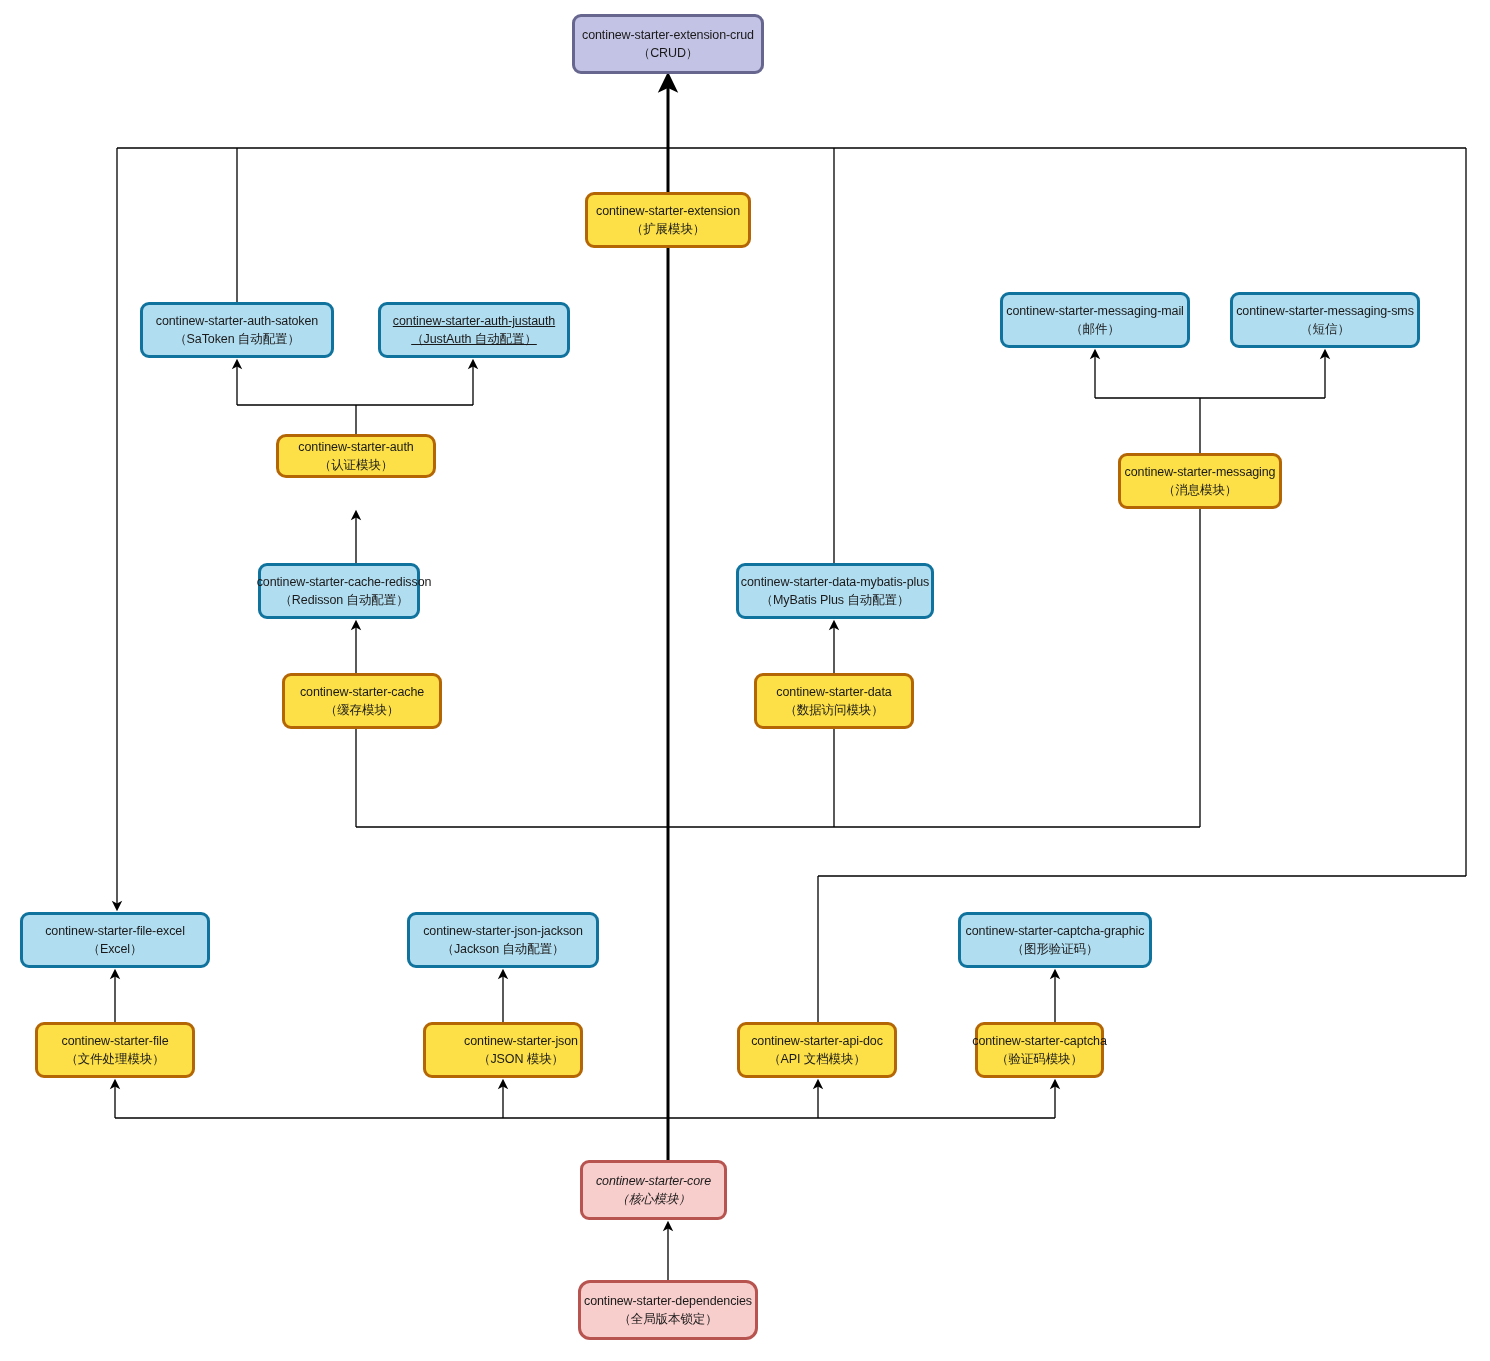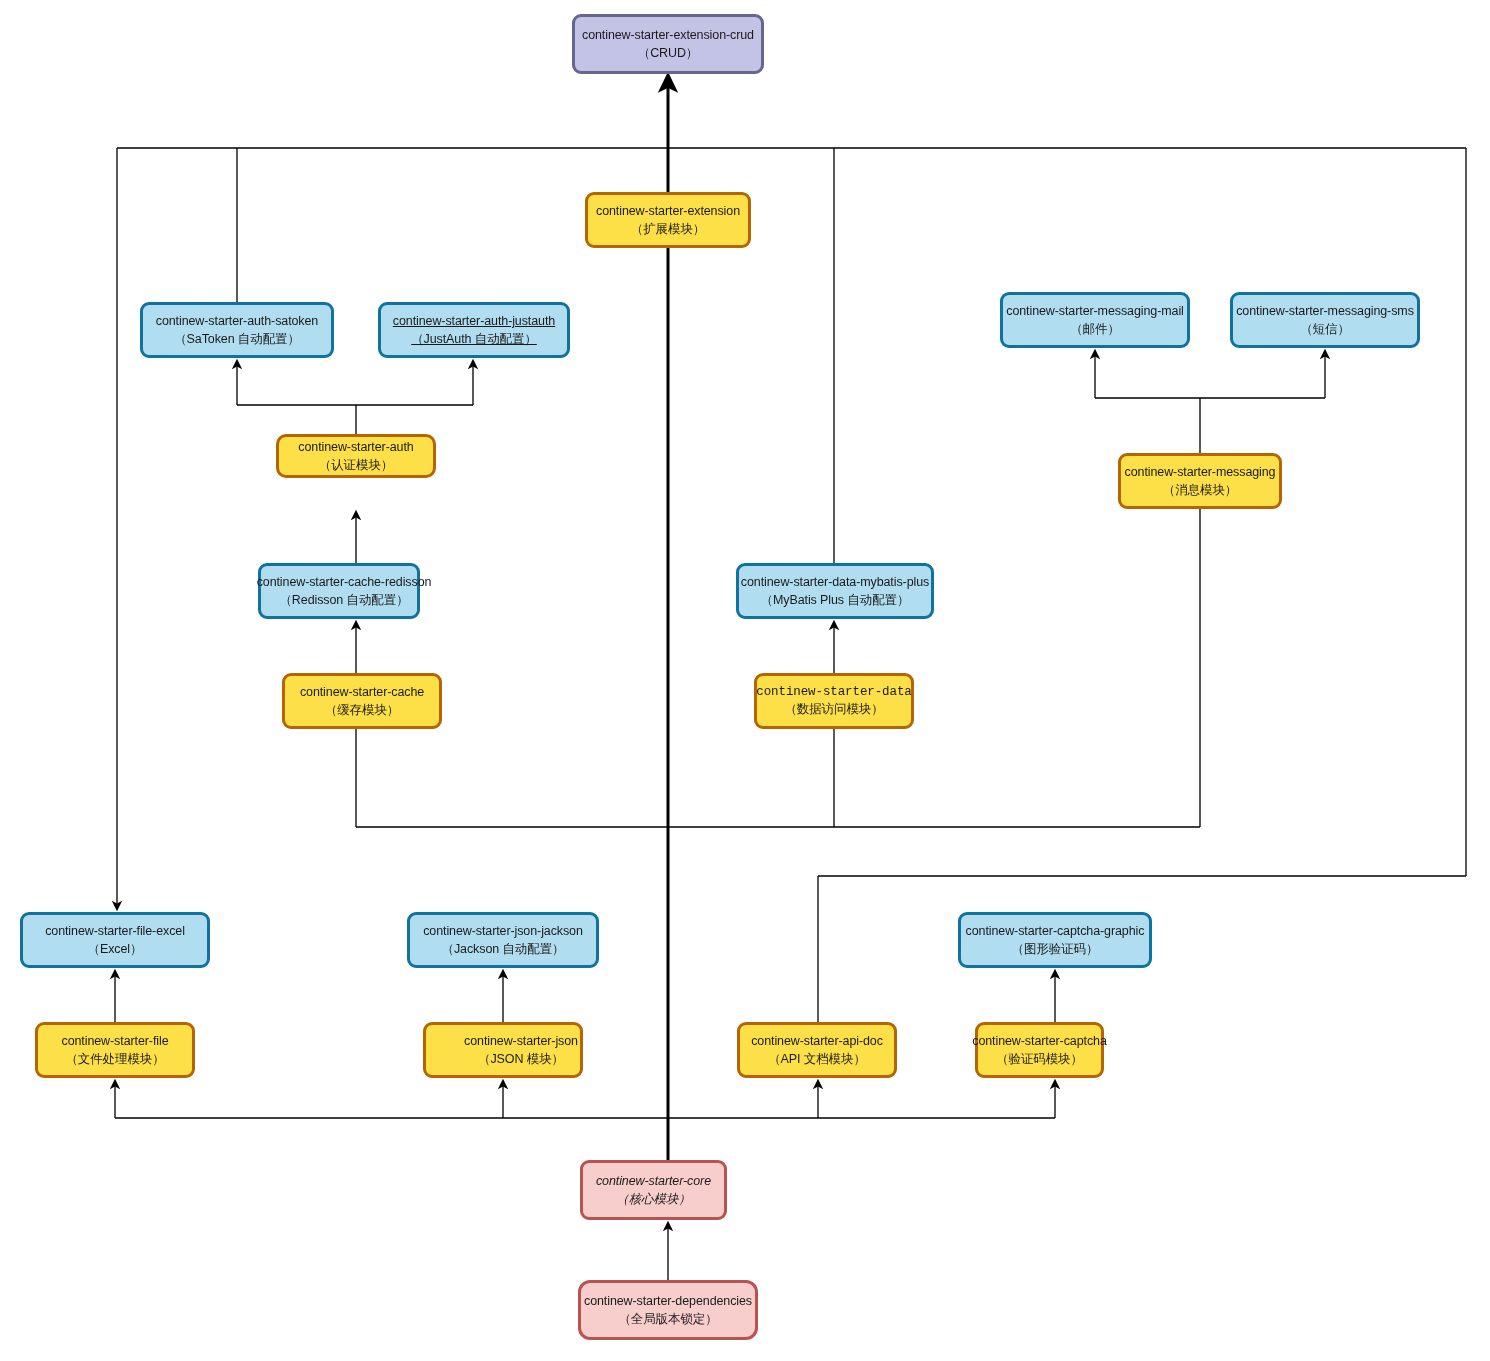--- a/index.html
+++ b/index.html
@@ -175,21 +175,21 @@
   <div class="node t-blue" style="left:736px;top:563px;width:198px;height:56px;">
     <span class="line1">continew-starter-data-mybatis-plus</span>
     <span class="line2">（MyBatis Plus 自动配置）</span>
   </div>
 
   <div class="node t-orange" style="left:276px;top:673px;width:160px;height:56px;margin-left:6px;">
     <span class="line1">continew-starter-cache</span>
     <span class="line2">（缓存模块）</span>
   </div>
 
-  <div class="node t-orange" style="left:754px;top:673px;width:160px;height:56px;font-family:Liberation Mono, monospace;">
+  <div class="node t-orange" style="left:754px;top:673px;width:160px;height:56px;">
     <span class="line1">continew-starter-data</span>
     <span class="line2">（数据访问模块）</span>
   </div>
 
   <div class="node t-blue" style="left:20px;top:912px;width:190px;height:56px;">
     <span class="line1">continew-starter-file-excel</span>
     <span class="line2">（Excel）</span>
   </div>
 
   <div class="node t-blue" style="left:407px;top:912px;width:192px;height:56px;">

